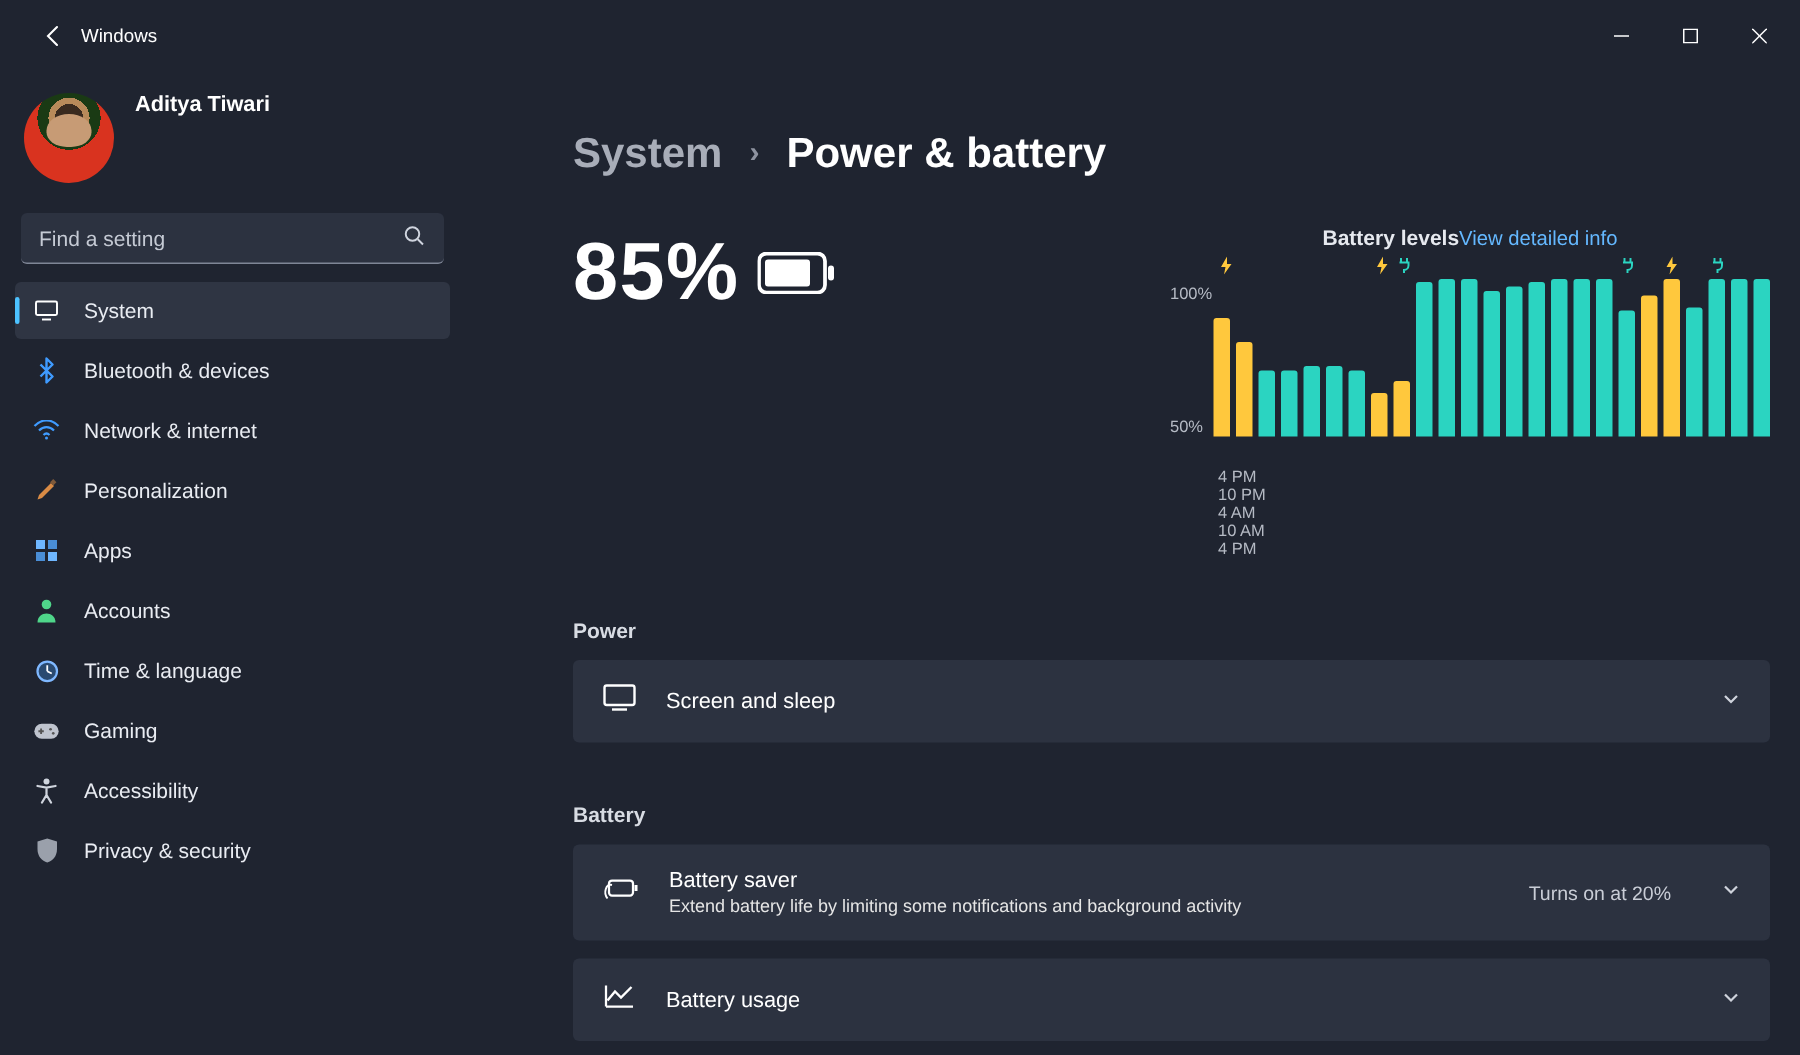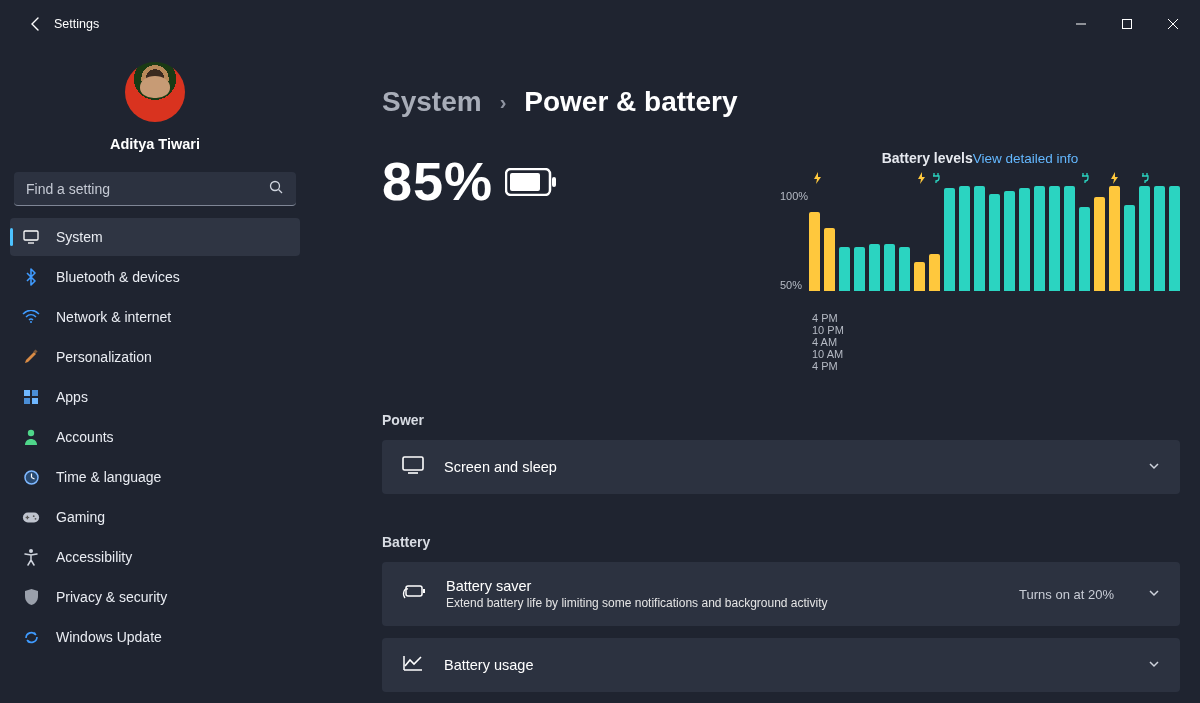--- a/index.html
+++ b/index.html
@@ -12,21 +12,21 @@
   .titlebar .app-name { margin-left: 2px; font-size:12.5px; }
   .titlebar .spacer { flex:1; }
   .win-controls { display:flex; }
   .win-btn { width:46px; height:40px; display:flex; align-items:center; justify-content:center; }
   .win-btn svg { stroke:#fff; stroke-width:1; fill:none; }
 
   .app-body { display:flex; height: calc(100% - 48px); }
 
   
   .sidebar { width: 310px; padding: 4px 8px 0 8px; flex-shrink:0; }
-  .profile { display:flex; align-items:center; gap:14px; padding:10px 8px 16px 8px;flex-direction:column; }
+  .profile { display:flex; gap:14px; padding:10px 8px 16px 8px; }
   .avatar { width:60px; height:60px; border-radius:50%; background: radial-gradient(circle at 50% 28%, #3a2a1f 0 18%, #b88a5a 18% 26%, #1a3a14 26% 40%, #d9331f 40% 100%); position:relative; overflow:hidden; }
   .avatar::after{content:"";position:absolute;left:15px;top:14px;width:30px;height:22px;background:#c79b75;border-radius:50% 50% 45% 45%;}
   .user-name { font-size:14.5px; font-weight:600; }
 
   .search { position:relative; margin: 4px 6px 12px 6px; }
   .search input { width:100%; height:34px; background:#2c3240; border:none; border-bottom:1.5px solid #7f8696; border-radius:4px; padding:0 28px 0 12px; color:#cfd4de; font-size:14px; outline:none; }
   .search input::placeholder{ color:#c5cad4; }
   .search .s-icon { position:absolute; right:12px; top:8px; color:#cfd4de; }
 
   .nav { display:flex; flex-direction:column; gap:2px; padding: 0 2px; }
@@ -75,21 +75,21 @@
 </style>
 </head>
 <body>
 
 <div class="titlebar">
   <div class="back">
     <svg width="14" height="14" viewBox="0 0 14 14">
         <path d="M9 1 L3 7 L9 13" stroke="#fff" stroke-width="1.4" fill="none" stroke-linecap="round"></path>
       </svg>
   </div>
-  <div class="app-name">Settings</div>
+  <div class="app-name">Windows</div>
   <div class="spacer"></div>
   <div class="win-controls">
     <div class="win-btn">
         <svg width="10" height="10">
           <line x1="0" y1="5" x2="10" y2="5"></line>
         </svg>
       </div>
     <div class="win-btn">
         <svg width="10" height="10">
           <rect x="0.5" y="0.5" width="9" height="9"></rect>
@@ -207,29 +207,20 @@
           </span>
           <span>Accessibility</span>
         </div>
         <div class="nav-item">
           <span class="nav-icon">
             <svg width="15" height="18" viewBox="0 0 15 18">
               <path d="M7.5 1L14 3v5c0 5-3 8-6.5 9C4 16 1 13 1 8V3z" fill="#9aa0ab"></path>
             </svg>
           </span>
           <span>Privacy &amp; security</span>
-        </div>
-        <div class="nav-item">
-          <span class="nav-icon">
-            <svg width="17" height="17" viewBox="0 0 17 17">
-              <path d="M3 9a5.5 5.5 0 0 1 10-3M14 8a5.5 5.5 0 0 1-10 3" stroke="#3f9bff" stroke-width="1.6" fill="none"></path>
-              <path d="M12 3l1 3-3-1M5 14l-1-3 3 1" fill="#3f9bff"></path>
-            </svg>
-          </span>
-          <span>Windows Update</span>
         </div>
       </div>
   </div>
 
   <div class="main">
     <div class="crumb">
       <span class="parent">System</span>
       <span class="sep">›</span>
       <span class="cur">Power &amp; battery</span>
     </div>

